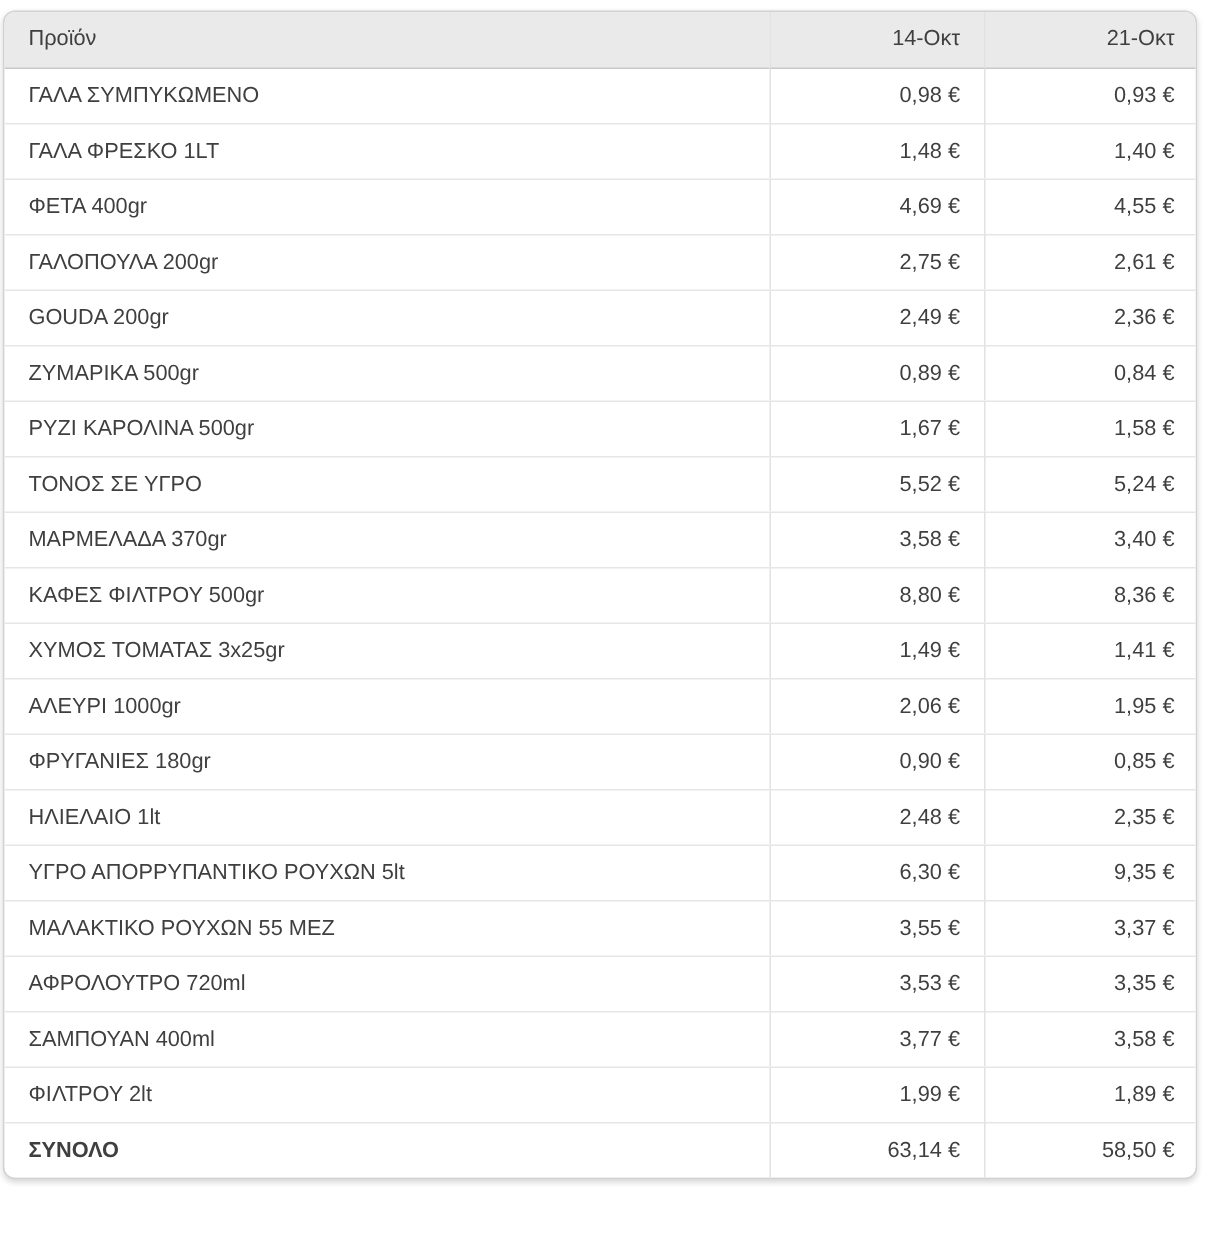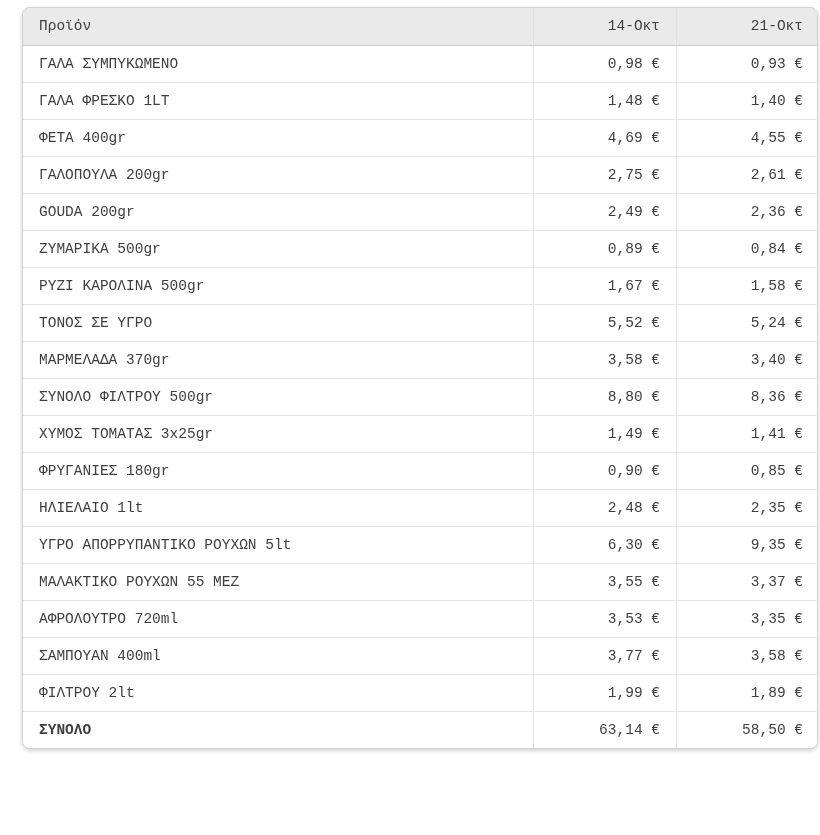--- a/index.html
+++ b/index.html
@@ -10,29 +10,28 @@
     font-family: "Liberation Sans", "DejaVu Sans", sans-serif;
   }
   .page {
     width: 820px;
     height: 835px;
     background: #ffffff;
     position: relative;
   }
   .table-wrap {
     position: absolute;
-    left: 22px;
+    left: 2px;
     top: 7px;
     width: 796px;
     border: 1px solid #d2d2d2;
     border-radius: 8px;
     overflow: hidden;
     box-shadow: 0 2px 4px rgba(0,0,0,0.18);
     background: #ffffff;
-    font-family: Liberation Mono, monospace;
   }
   table {
     width: 100%;
     border-collapse: separate;
     border-spacing: 0;
     font-size: 14.5px;
     color: #3f3f3f;
     table-layout: fixed;
   }
   col.c-product { width: 510px; }
@@ -115,28 +114,33 @@
             <td>ΤΟΝΟΣ ΣΕ ΥΓΡΟ</td>
             <td>5,52 €</td>
             <td>5,24 €</td>
           </tr>
           <tr>
             <td>ΜΑΡΜΕΛΑΔΑ 370gr</td>
             <td>3,58 €</td>
             <td>3,40 €</td>
           </tr>
           <tr>
-            <td>ΣΥΝΟΛΟ ΦΙΛΤΡΟΥ 500gr</td>
+            <td>ΚΑΦΕΣ ΦΙΛΤΡΟΥ 500gr</td>
             <td>8,80 €</td>
             <td>8,36 €</td>
           </tr>
           <tr>
             <td>ΧΥΜΟΣ ΤΟΜΑΤΑΣ 3x25gr</td>
             <td>1,49 €</td>
             <td>1,41 €</td>
+          </tr>
+          <tr>
+            <td>ΑΛΕΥΡΙ 1000gr</td>
+            <td>2,06 €</td>
+            <td>1,95 €</td>
           </tr>
           <tr>
             <td>ΦΡΥΓΑΝΙΕΣ 180gr</td>
             <td>0,90 €</td>
             <td>0,85 €</td>
           </tr>
           <tr>
             <td>ΗΛΙΕΛΑΙΟ 1lt</td>
             <td>2,48 €</td>
             <td>2,35 €</td>

